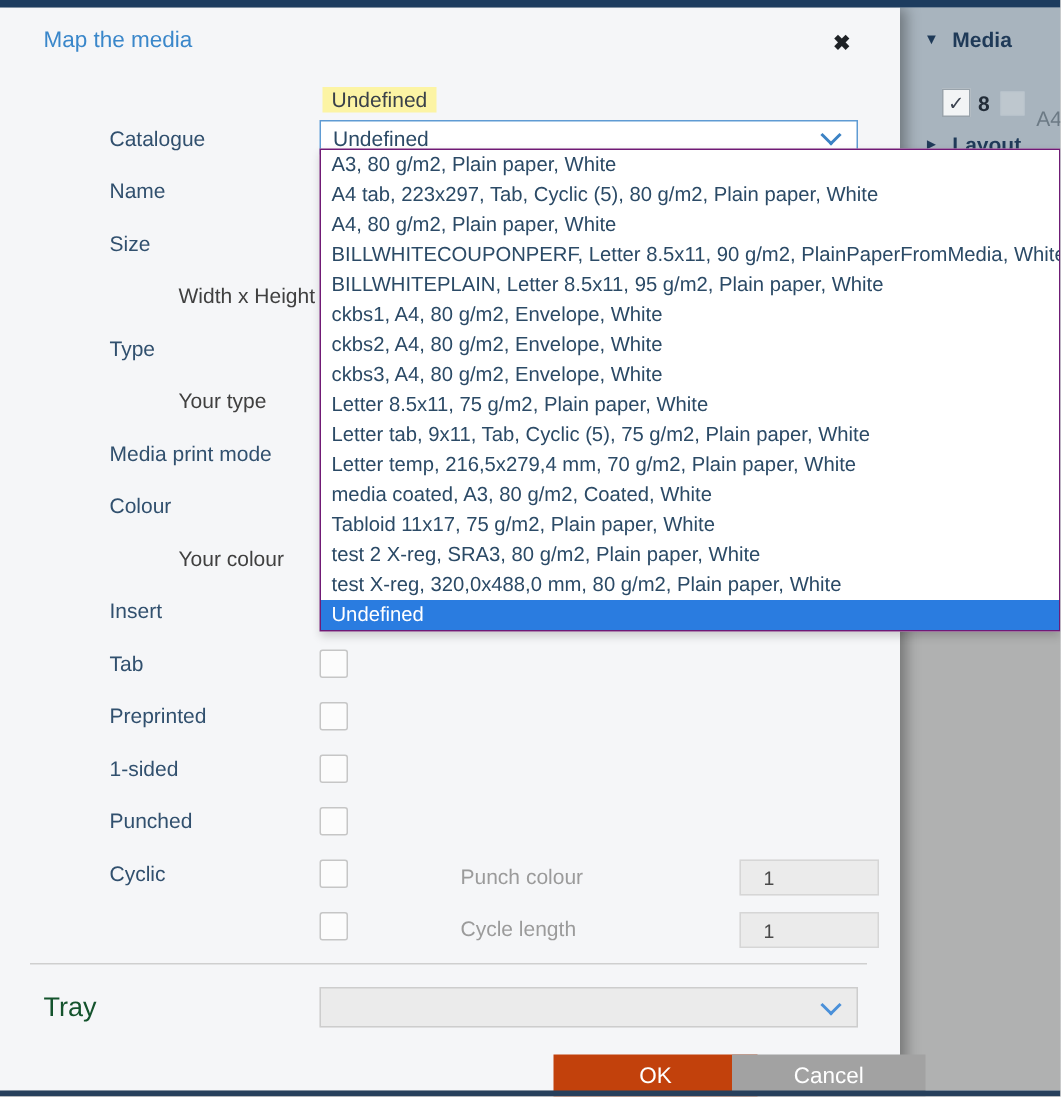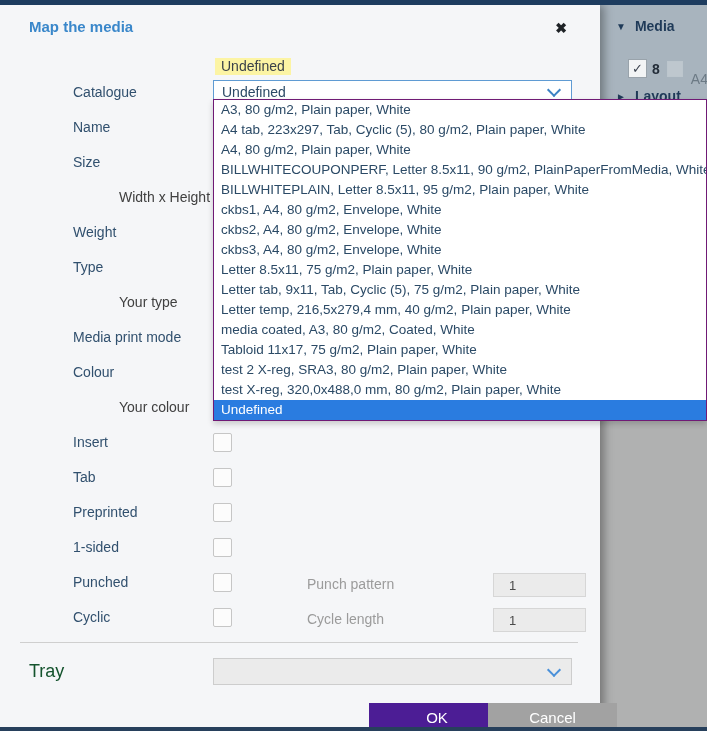--- a/index.html
+++ b/index.html
@@ -19,21 +19,21 @@
   .sp-row{position:absolute;left:28px;top:45px;display:flex;align-items:center;}
   .sp-cb{width:17px;height:17px;background:#f2f4f5;border:1px solid #99a3ab;
     display:flex;align-items:center;justify-content:center;font-size:13px;color:#3c4450;}
   .sp-cb.empty{width:14px;height:14px;background:rgba(255,255,255,0.25);border:1px solid #bcc6cd;margin-left:7px;}
   .sp-count{font-size:14px;font-weight:bold;color:#222c38;margin-left:5px;}
   .sp-size{font-size:14px;color:#6c7a85;margin-left:8px;margin-top:21px;}
 
   
   .dialog{position:absolute;left:0;top:5px;width:600px;height:722px;background:#f5f6f8;z-index:2;
     box-shadow:4px 0 9px rgba(0,0,0,0.35);}
-  .dlg-title{position:absolute;left:29px;top:13px;font-size:15px;color:#3a87ca;font-weight:bold;}
+  .dlg-title{position:absolute;left:29px;top:13px;font-size:15px;color:#3a87ca;}
   .dlg-close{position:absolute;right:33px;top:16px;font-size:14px;font-weight:bold;color:#1e2226;cursor:pointer;line-height:1;}
 
   .labels{position:absolute;left:0;top:69px;width:213px;padding-left:44px;}
   .lrow{height:35px;display:flex;align-items:center;padding-left:29px;
     font-size:14px;color:#31506e;}
   .lrow.sub{padding-left:75px;color:#404040;}
 
   .hint{position:absolute;left:215px;top:53px;font-size:14px;color:#3a4149;
     background:#fcf4a4;padding:0 6px;line-height:17px;}
 
@@ -64,21 +64,21 @@
     border:1px solid #d6d6d6;font-size:13px;color:#4a4a4a;padding-left:15px;
     font-family:"Liberation Sans", sans-serif;}
   .mini-input.punch{top:568px;} .mini-input.cycle{top:603px;}
 
   .divider{position:absolute;left:20px;top:637px;width:558px;height:1px;background:#cfcfcf;}
   .tray-label{position:absolute;left:29px;top:649px;height:35px;display:flex;align-items:center;
     font-size:18px;color:#14532d;}
 
   .btn{position:absolute;top:698px;height:29px;display:flex;align-items:center;justify-content:center;
     font-size:15px;color:#fff;cursor:pointer;border:none;}
-  .btn.ok{left:369px;width:136px;background:#4c1d95;}
+  .btn.ok{left:369px;width:136px;background:#c2410c;}
   .btn.cancel{left:488px;width:129px;background:#a2a2a2;}
 </style>
 </head>
 <body>
 
 <div class="stage">
 
   <div class="topbar"></div>
 
   <div class="sidepanel">
@@ -108,23 +108,20 @@
         <span>Catalogue</span>
       </div>
         <div class="lrow">
         <span>Name</span>
       </div>
         <div class="lrow">
         <span>Size</span>
       </div>
         <div class="lrow sub">
         <span>Width x Height</span>
-      </div>
-        <div class="lrow">
-        <span>Weight</span>
       </div>
         <div class="lrow">
         <span>Type</span>
       </div>
         <div class="lrow sub">
         <span>Your type</span>
       </div>
         <div class="lrow">
         <span>Media print mode</span>
       </div>
@@ -161,21 +158,21 @@
       <span class="chev"></span>
     </div>
 
     <div class="cb r0"></div>
     <div class="cb r1"></div>
     <div class="cb r2"></div>
     <div class="cb r3"></div>
     <div class="cb r4"></div>
     <div class="cb r5"></div>
 
-    <div class="fieldlabel punch">Punch pattern</div>
+    <div class="fieldlabel punch">Punch colour</div>
     <input class="mini-input punch" disabled="" value="1" style="">
     <div class="fieldlabel cycle">Cycle length</div>
     <input class="mini-input cycle" disabled="" value="1" style="">
 
     <div class="divider"></div>
 
     <div class="tray-label">Tray</div>
     <div class="select tray">
       <span></span>
       <span class="chev"></span>
@@ -190,21 +187,21 @@
   <div class="opt">A3, 80 g/m2, Plain paper, White</div>
       <div class="opt">A4 tab, 223x297, Tab, Cyclic (5), 80 g/m2, Plain paper, White</div>
       <div class="opt">A4, 80 g/m2, Plain paper, White</div>
       <div class="opt">BILLWHITECOUPONPERF, Letter 8.5x11, 90 g/m2, PlainPaperFromMedia, White</div>
       <div class="opt">BILLWHITEPLAIN, Letter 8.5x11, 95 g/m2, Plain paper, White</div>
       <div class="opt">ckbs1, A4, 80 g/m2, Envelope, White</div>
       <div class="opt">ckbs2, A4, 80 g/m2, Envelope, White</div>
       <div class="opt">ckbs3, A4, 80 g/m2, Envelope, White</div>
       <div class="opt">Letter 8.5x11, 75 g/m2, Plain paper, White</div>
       <div class="opt">Letter tab, 9x11, Tab, Cyclic (5), 75 g/m2, Plain paper, White</div>
-      <div class="opt">Letter temp, 216,5x279,4 mm, 40 g/m2, Plain paper, White</div>
+      <div class="opt">Letter temp, 216,5x279,4 mm, 70 g/m2, Plain paper, White</div>
       <div class="opt">media coated, A3, 80 g/m2, Coated, White</div>
       <div class="opt">Tabloid 11x17, 75 g/m2, Plain paper, White</div>
       <div class="opt">test 2 X-reg, SRA3, 80 g/m2, Plain paper, White</div>
       <div class="opt">test X-reg, 320,0x488,0 mm, 80 g/m2, Plain paper, White</div>
       <div class="opt highlighted">Undefined</div>
     </div>
 
   <div class="bottombar"></div>
 </div>
 

